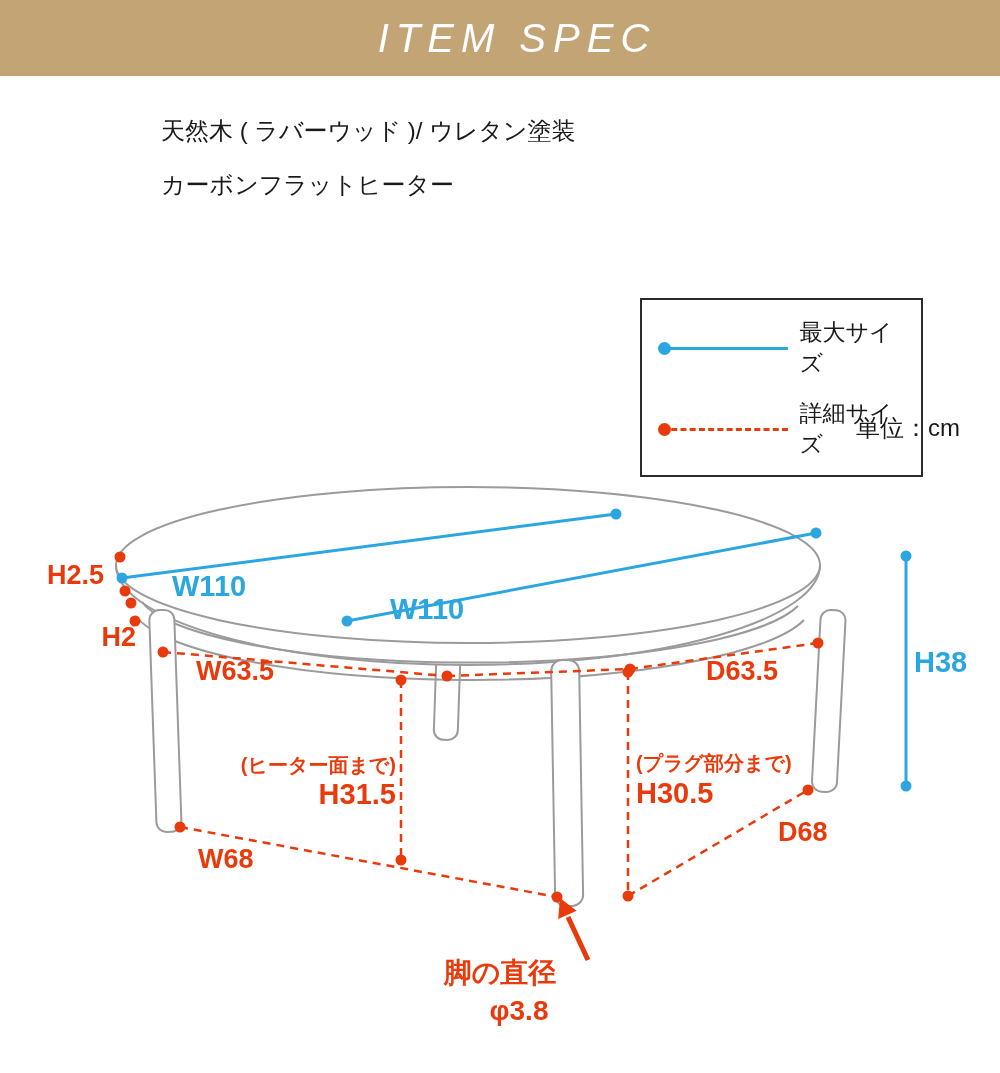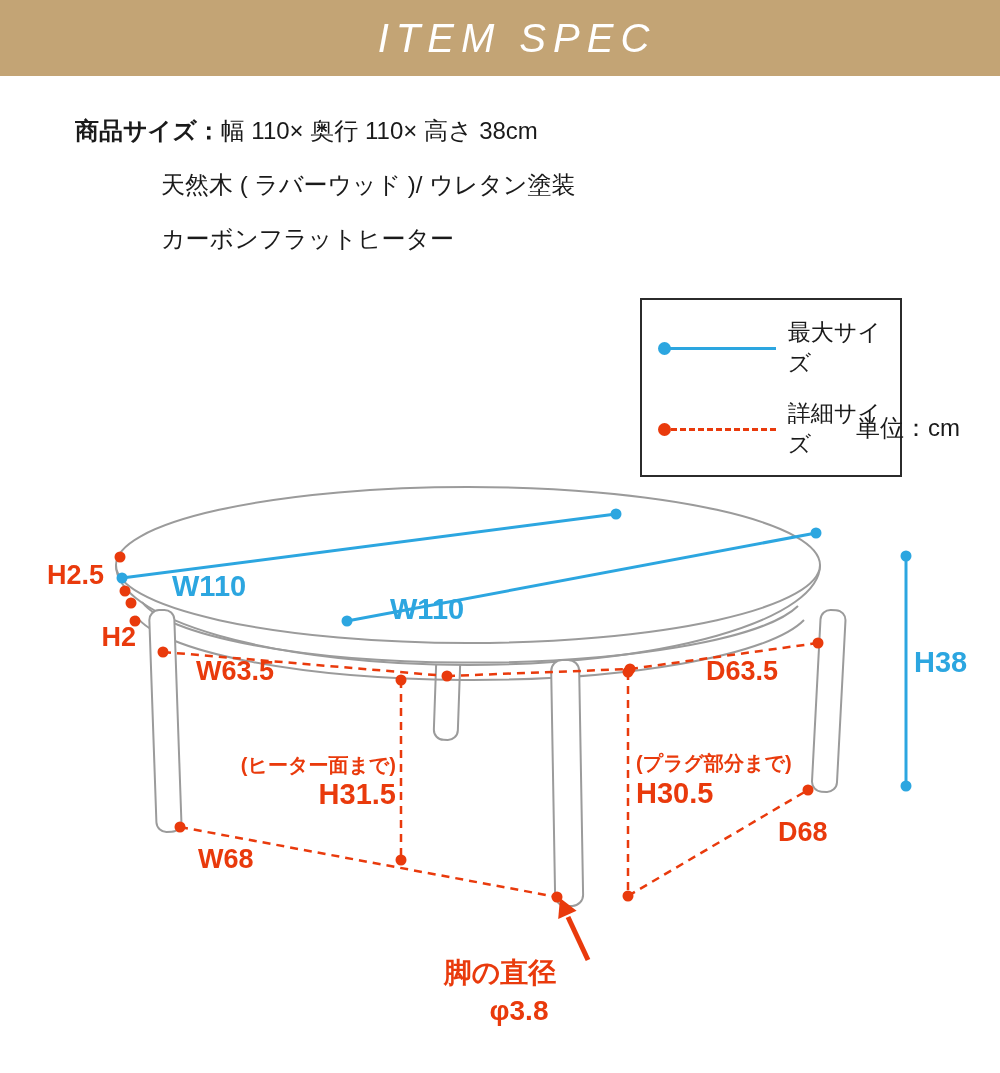--- a/index.html
+++ b/index.html
@@ -22,21 +22,21 @@
   }
 
   
   .specs { position:absolute; left:75px; top:116px; font-size:24px; line-height:30px; }
   .spec-row { display:flex; margin-bottom:24px; white-space:pre; }
   .spec-row .label { font-weight:bold; }
   .spec-row.indent { padding-left:86px;align-items:center; }
 
   
   .legend {
-    position:absolute; left:640px; top:298px; width:262px;
+    position:absolute; left:640px; top:298px; width:283px;
     border:2px solid #2b2b2b; background:#fff;
     padding:17px 18px 15px 16px; display:flex; flex-direction:column; gap:19px;
   }
   .legend-row { display:flex; align-items:center; }
   .swatch { position:relative; width:146px; margin-right:12px; height:13px; }
   .swatch .line { position:absolute; left:4px; right:0; top:5px; }
   .swatch .line.solid { height:3px; background:#2ca6e0; }
   .swatch .line.dashed { height:0; border-top:3px dashed #e93a0c; }
   .swatch .dot { position:absolute; left:0; top:0; width:13px; height:13px; border-radius:50%; }
   .dot.blue { background:#2ca6e0; }
@@ -60,23 +60,20 @@
 </head>
 <body>
 
 <div class="page">
 
   <header class="banner">
     <h1>ITEM SPEC</h1>
   </header>
 
   <section class="specs">
-    <div class="spec-row">
-      <span class="label">商品サイズ：</span><span class="value">幅 110× 奥行 110× 高さ 38cm</span>
-    </div>
     <div class="spec-row indent">
       <span class="value">天然木 ( ラバーウッド )/ ウレタン塗装</span>
     </div>
     <div class="spec-row indent">
       <span class="value">カーボンフラットヒーター</span>
     </div>
   </section>
 
   <aside class="legend">
     <div class="legend-row">

